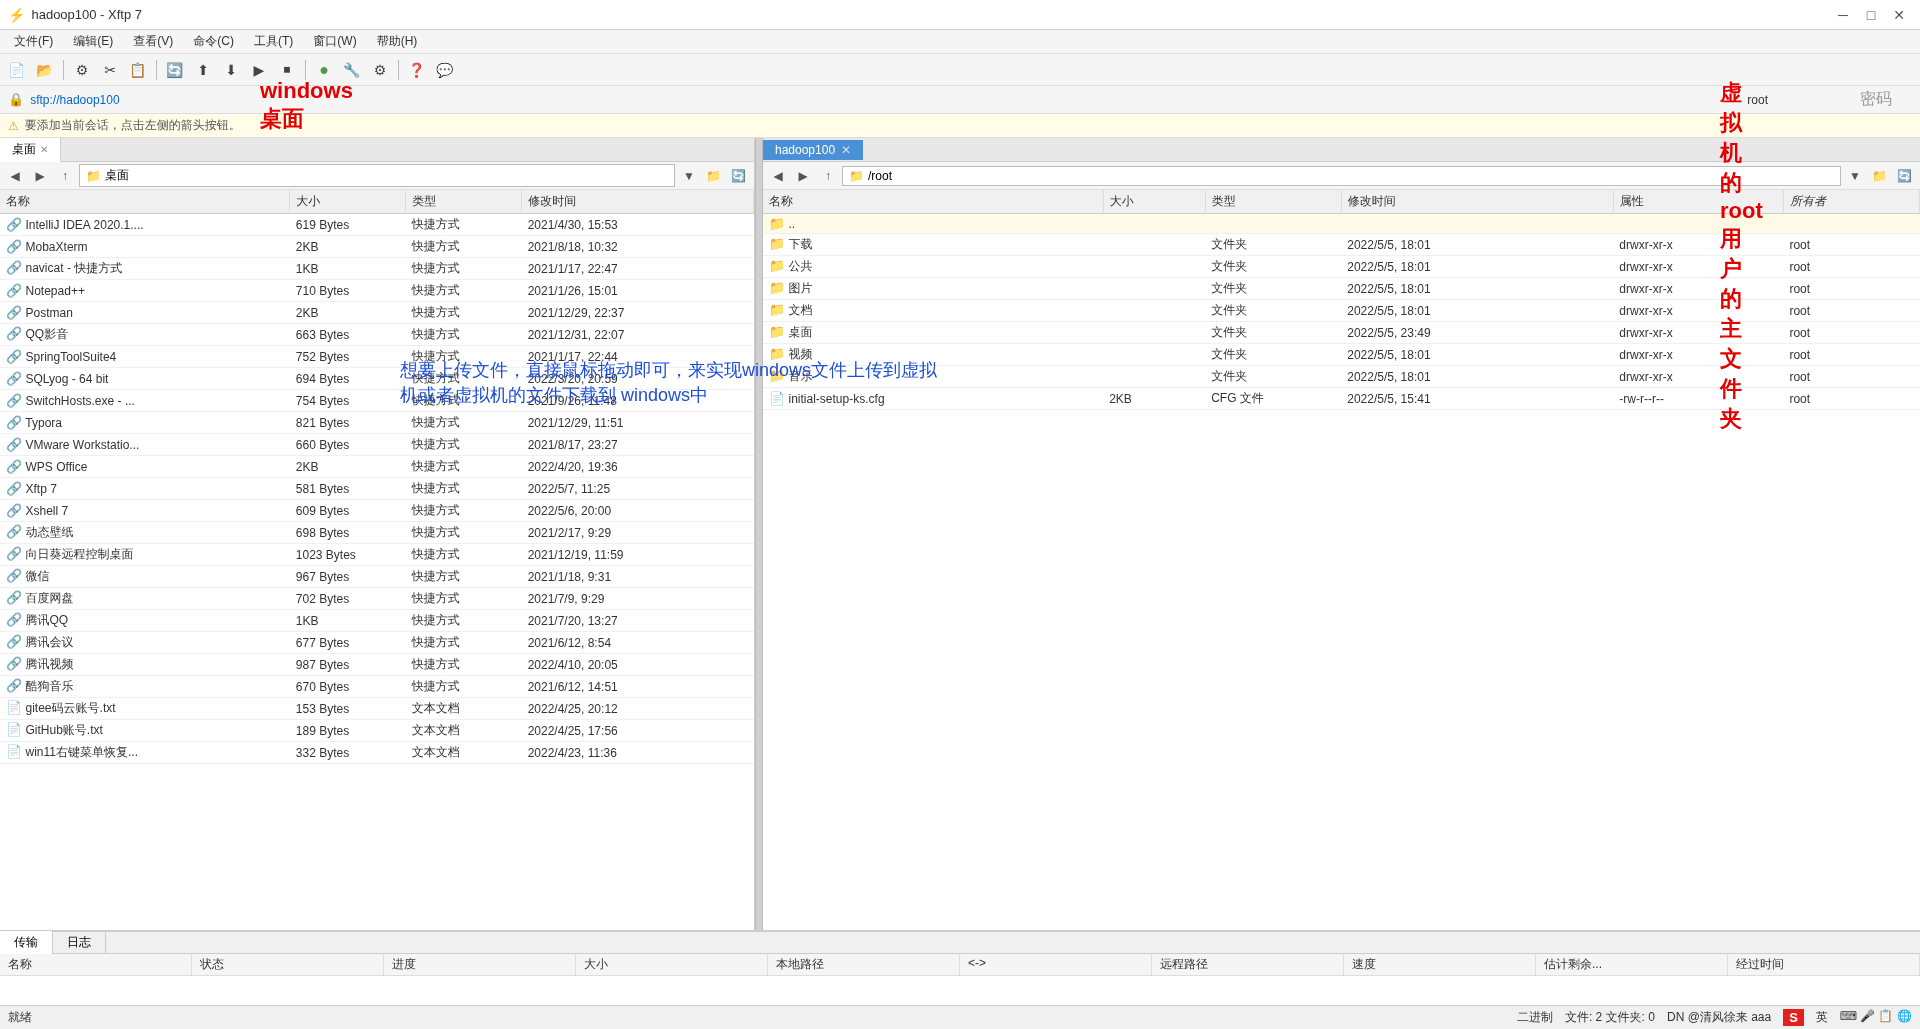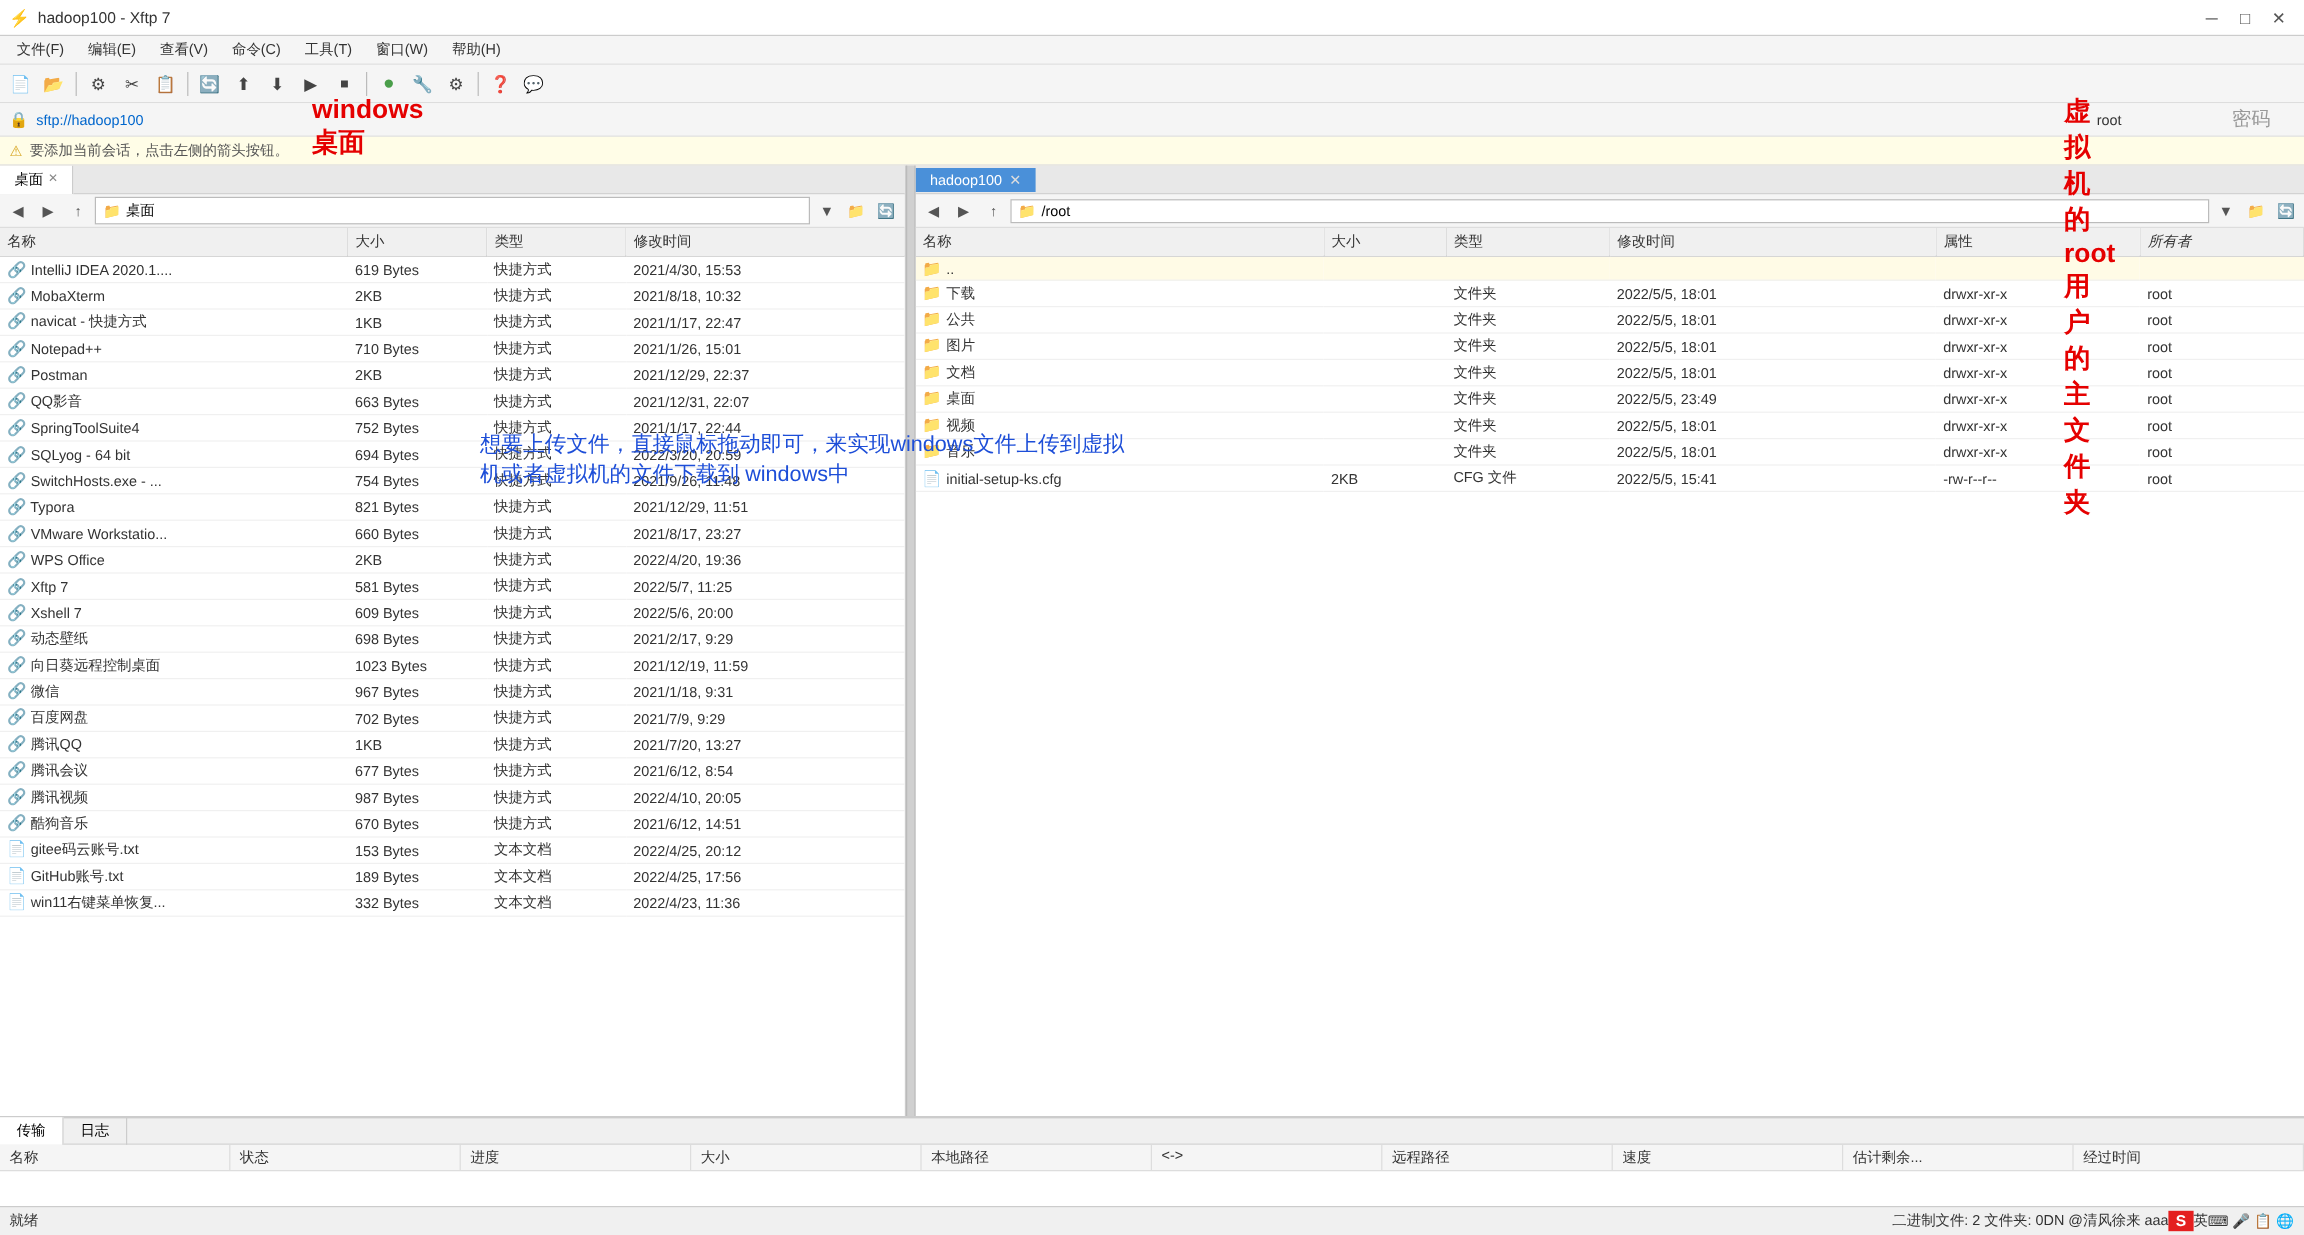--- a/index.html
+++ b/index.html
@@ -50,21 +50,21 @@
     
     .bottom-tabs { background: #f0f0f0; height: 24px; display: flex; align-items: center; border-top: 2px solid #ccc; border-bottom: 1px solid #ccc; }
     .bottom-tab { padding: 3px 14px; font-size: 12px; cursor: pointer; border-right: 1px solid #ccc; }
     .bottom-tab.active { background: #fff; }
     .transfer-area { background: white; height: 51px; overflow: hidden; }
     .transfer-header { display: flex; background: #f5f5f5; border-bottom: 1px solid #ddd; }
     .transfer-header-cell { padding: 2px 8px; font-size: 12px; border-right: 1px solid #ddd; color: #333; flex: 1; }
 
     
     .status-bar { background: #f0f0f0; height: 24px; display: flex; align-items: center; justify-content: space-between; padding: 0 8px; border-top: 1px solid #ccc; font-size: 12px; color: #333; }
-    .status-right { display: flex; align-items: center; gap: 0; margin-left: 16px; }
+    .status-right { display: flex; align-items: flex-start; gap: 12px; margin-left: 16px; }
 
     
     .red-annotation { color: #e50000; font-size: 22px; font-weight: bold; position: absolute; pointer-events: none; }
 
     
     ::-webkit-scrollbar { width: 12px; height: 12px; }
     ::-webkit-scrollbar-track { background: #f1f1f1; }
     ::-webkit-scrollbar-thumb { background: #c1c1c1; }
 
     .hadoop-tab { background: #4a90d9; color: white; padding: 3px 12px; font-size: 12px; display: flex; align-items: center; gap: 6px; }

